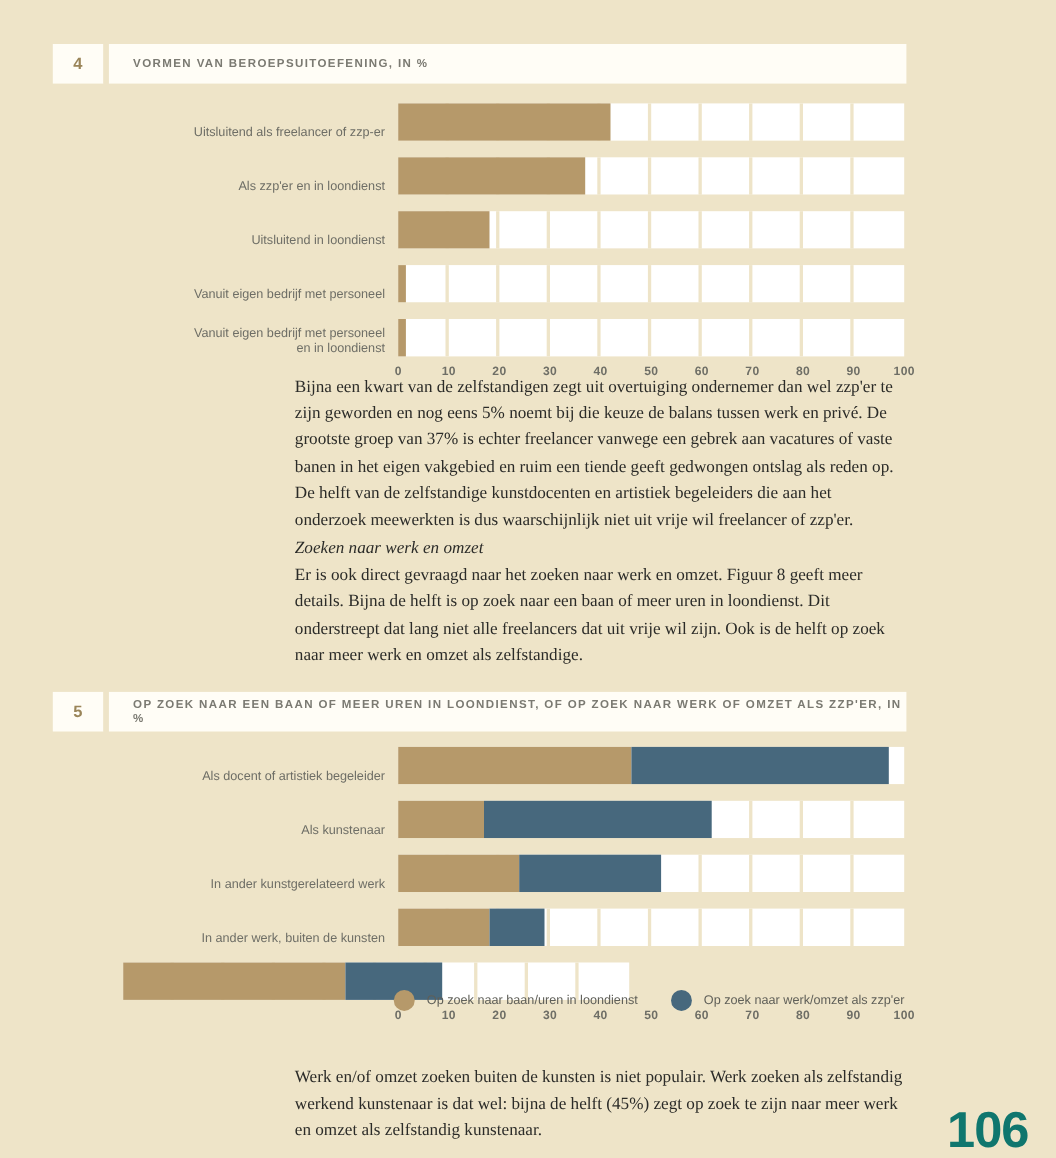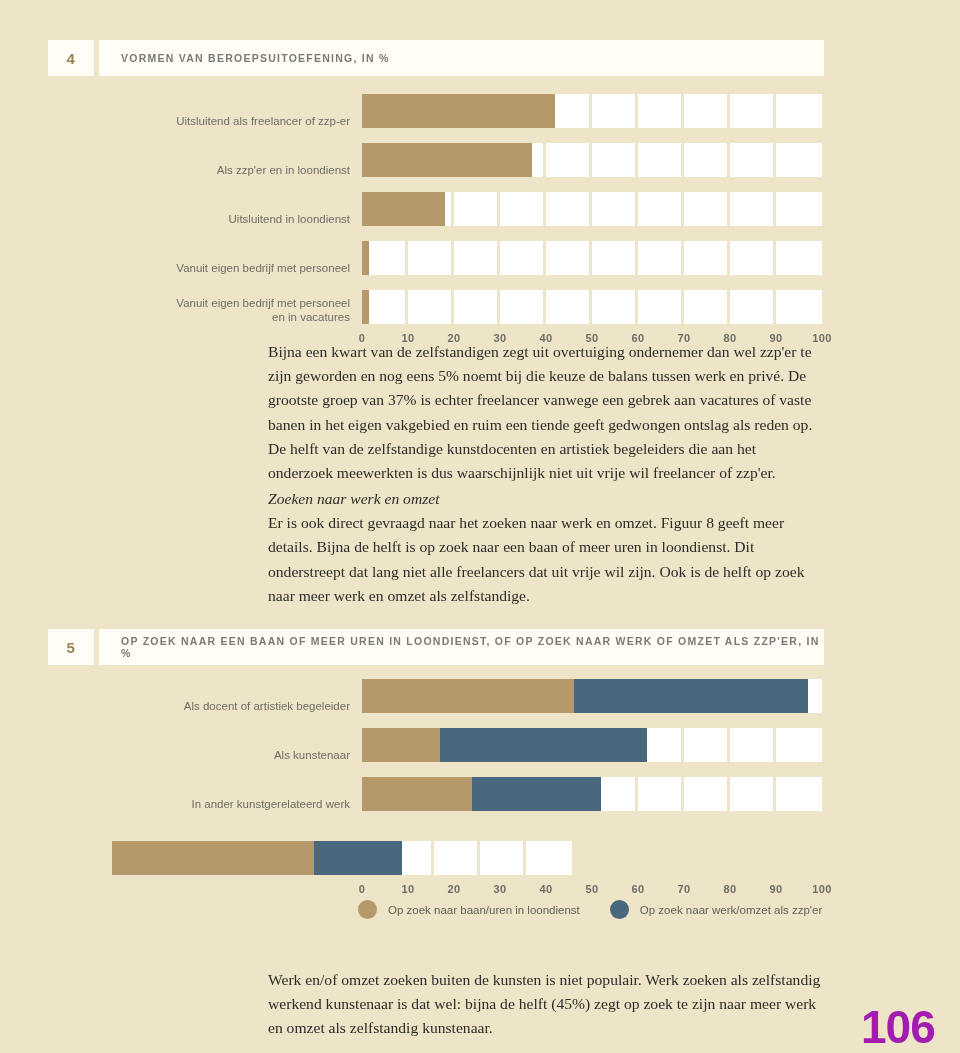--- a/index.html
+++ b/index.html
@@ -134,21 +134,21 @@
     color:#2B2B28;
     font-size:15.6px;
     line-height:24.2px;
   }
   .body-text p{margin:0;}
   .body-text .sub{font-style:italic;}
 
   
   .page-num{
     position:absolute;
-    color:#a21caf;
+    color:#0f766e;
     font-size:46px;
     font-weight:bold;
     letter-spacing:-1px;
     font-family:"Liberation Sans", sans-serif;
   }
 </style>
 </head>
 <body>
 
 <div class="page">
@@ -282,21 +282,21 @@
         <div class="sp-track">
           <div class="gridlines">
             <i></i><i></i><i></i><i></i><i></i><i></i><i></i><i></i><i></i><i></i>
           </div>
         </div>
       </div>
 
       <div class="row">
         <div class="row-label">
           <div>Vanuit eigen bedrijf met personeel</div>
-          <div>en in vacatures</div>
+          <div>en in loondienst</div>
         </div>
         <div class="track">
           <div class="gridlines">
             <i></i>
               <i></i>
               <i></i>
               <i></i>
               <i></i>
               <i></i>
               <i></i>
@@ -437,20 +437,43 @@
       </div>
       <div class="spacer">
         <div class="sp-label"></div>
         <div class="sp-track">
           <div class="gridlines">
             <i></i><i></i><i></i><i></i><i></i><i></i><i></i><i></i><i></i><i></i>
           </div>
         </div>
       </div>
 
+      <div class="row">
+        <div class="row-label">
+          <div>In ander werk, buiten de kunsten</div>
+        </div>
+        <div class="track">
+          <div class="gridlines">
+            <i></i>
+              <i></i>
+              <i></i>
+              <i></i>
+              <i></i>
+              <i></i>
+              <i></i>
+              <i></i>
+              <i></i>
+              <i></i>
+          </div>
+          <div class="bar" style="width:29%;">
+            <div class="seg brown" style="width:62.07%;"></div>
+            <div class="seg blue" style="width:37.93%;"></div>
+          </div>
+        </div>
+      </div>
       <div class="spacer">
         <div class="sp-label"></div>
         <div class="sp-track">
           <div class="gridlines">
             <i></i><i></i><i></i><i></i><i></i><i></i><i></i><i></i><i></i><i></i>
           </div>
         </div>
       </div>
 
       <div class="row">

